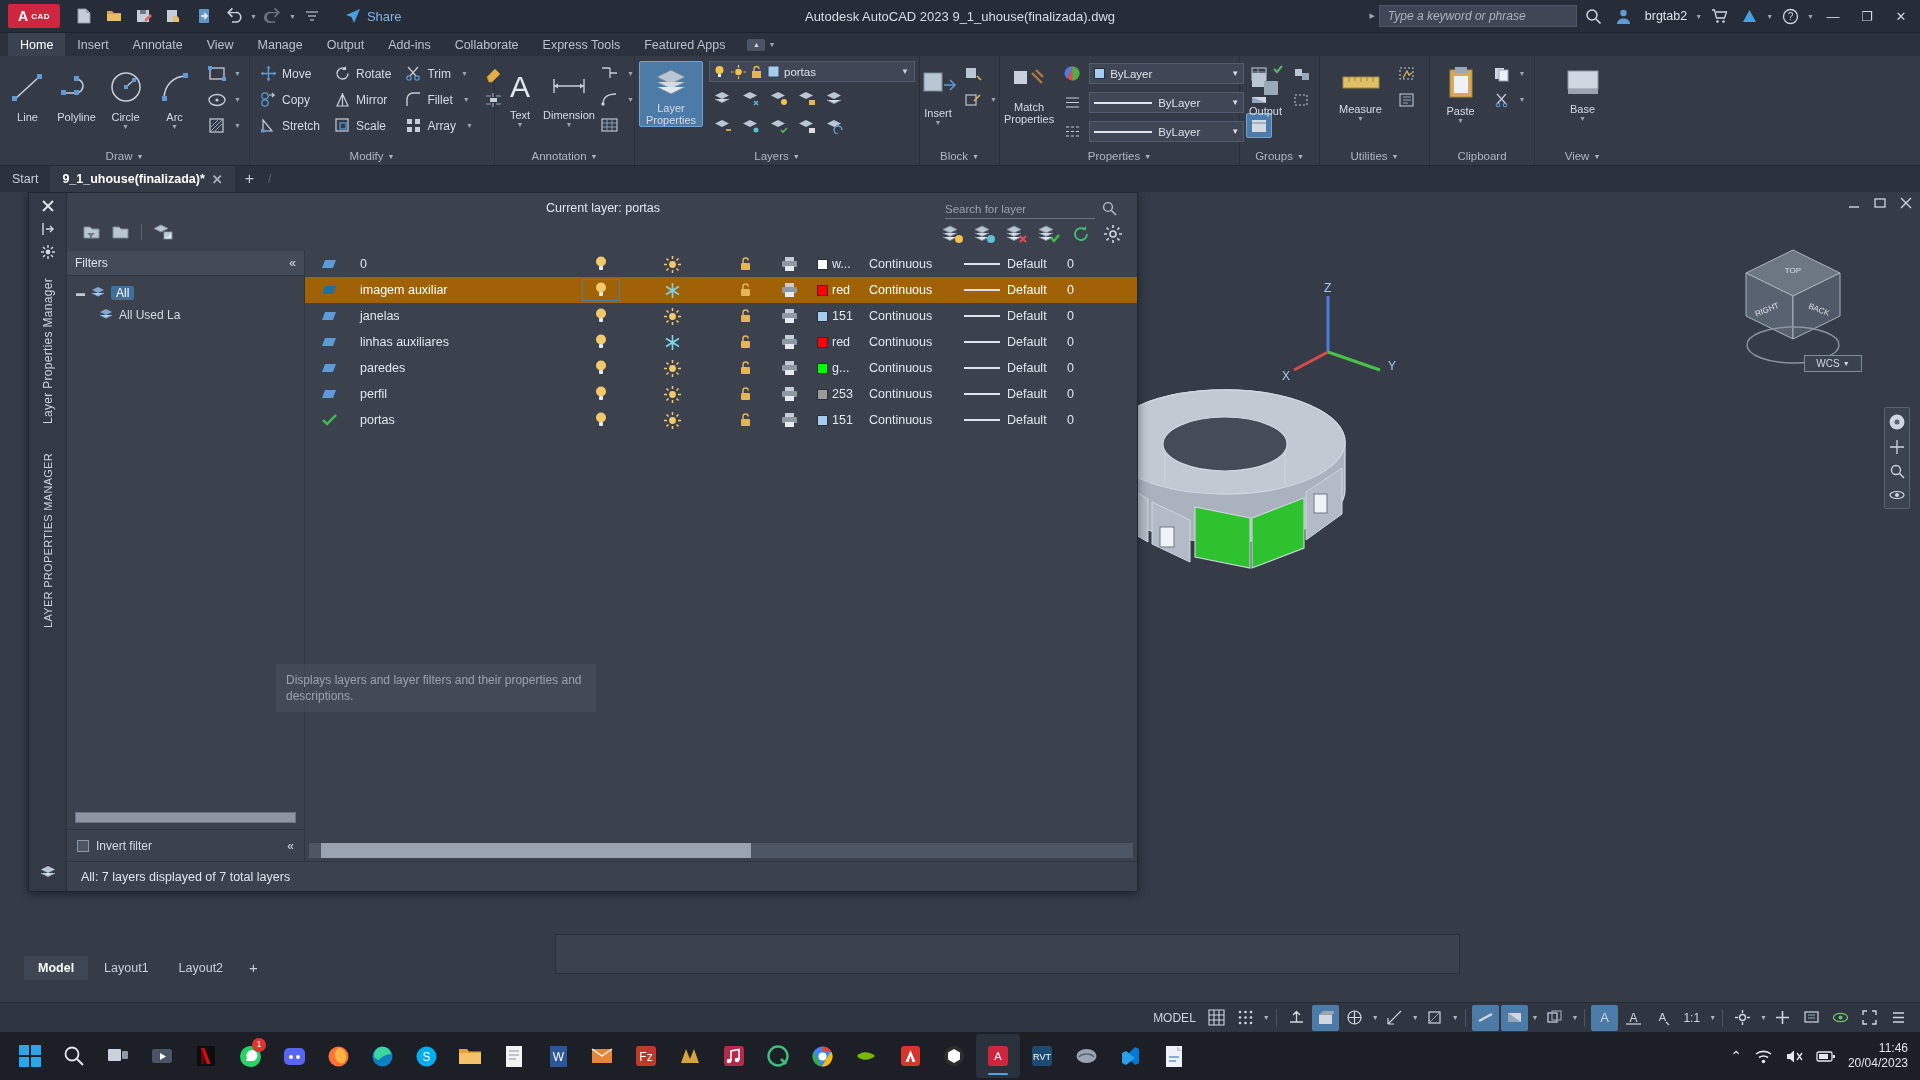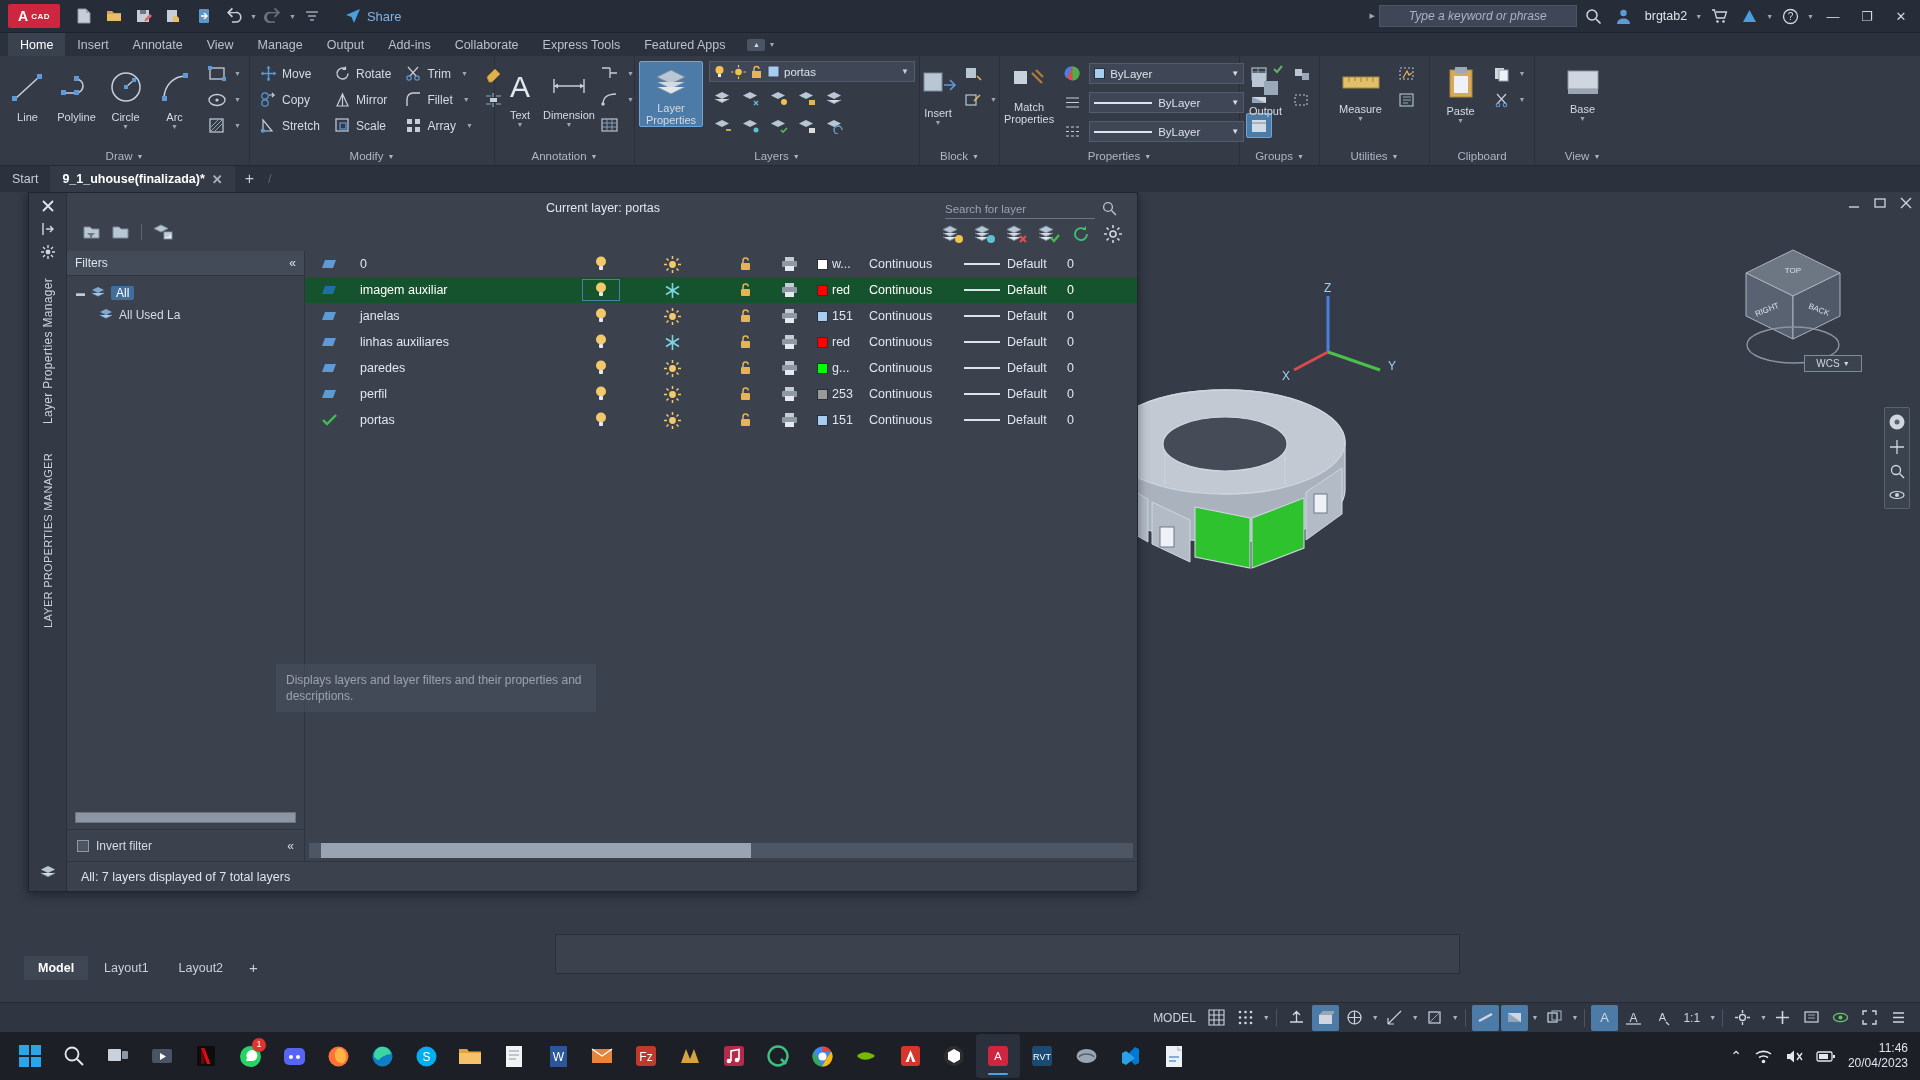--- a/index.html
+++ b/index.html
@@ -46,21 +46,20 @@
   }
   .search-box {
     display:flex; align-items:center; gap:6px;
     background: #3f4757; height: 22px; width: 198px; padding: 0 8px;
     border: 1px solid #4c566a;
   }
   .search-box input {
     background: transparent; border:none; outline:none; width:100%;
     color: #ffffff; font-style: italic; font-size: 12px;
     font-family: "Liberation Sans", sans-serif;
-    text-align: center;
   }
   .search-box input::placeholder { color:#aab3c0; font-style: italic; }
   .icon-btn {
     width: 26px; height: 26px; display:flex; align-items:center; justify-content:center;
     cursor:pointer; border-radius: 2px;
   }
   .user-name { font-size: 12.5px; color:#dfe4ea; margin: 0 4px; }
   .win-btn {
     width: 30px; height: 31px; display:flex; align-items:center; justify-content:center;
     cursor:pointer; font-size: 13px; color:#cfd6e0;
@@ -234,21 +233,21 @@
   .gh {
     display:flex; align-items:center; padding: 0 7px; border-right:1px solid #515a68;
     cursor:pointer; position:relative; white-space:nowrap;
   }
   .gh .sortarrow { position:absolute; right:6px; font-size:8px; color:#cdd4de; }
   .grid-rows { flex:1; overflow:hidden; }
   .grow {
     height: 26px; display:flex; align-items:stretch; font-size:12.5px; color:#e2e7ee;
     cursor:pointer;
   }
-  .grow.sel { background:#14532d; color:#fff; }
+  .grow.sel { background:#a16207; color:#fff; }
   .gc { display:flex; align-items:center; padding: 0 7px; white-space:nowrap; }
   .gc.ctr { justify-content:center; padding:0; }
   .cell-box { border:1px solid #4b7fa5; padding: 0 10px; height:22px; display:flex;align-items:center;justify-content:center;}
   .lw-line { width:36px; height:2px; background:#dfe4ec; }
 
   .grid-hscroll {
     height: 15px; background:#4d5665; margin: 0 4px 3px 4px; position:relative;
   }
   .grid-hscroll .thumb { position:absolute; left:12px; top:0; height:15px; width:430px; background:#9aa3b1;}
   .lpm-status {
@@ -376,20 +375,21 @@
         </svg>
     </div>
     <div class="share-btn">
       <svg width="18" height="18" viewBox="0 0 18 18">
           <path d="M16 2L2 8l5.5 2L16 2zM7.5 10L10 16l6-14-8.5 8z" fill="#4a9fe0"></path>
         </svg>
       <span>Share</span>
     </div>
   </div>
 
+  <div class="title-center">Autodesk AutoCAD 2023   9_1_uhouse(finalizada).dwg</div>
 
   <div class="title-right">
     <div class="tiny-arrow">▶</div>
     <div class="search-box">
       <input type="text" placeholder="Type a keyword or phrase" style="">
     </div>
     <div class="icon-btn">
       <svg width="17" height="17" viewBox="0 0 17 17">
           <circle cx="7" cy="7" r="5" stroke="#cfd6e0" stroke-width="1.5" fill="none"></circle>
           <path d="M11 11l4.5 4.5" stroke="#cfd6e0" stroke-width="1.7"></path>

